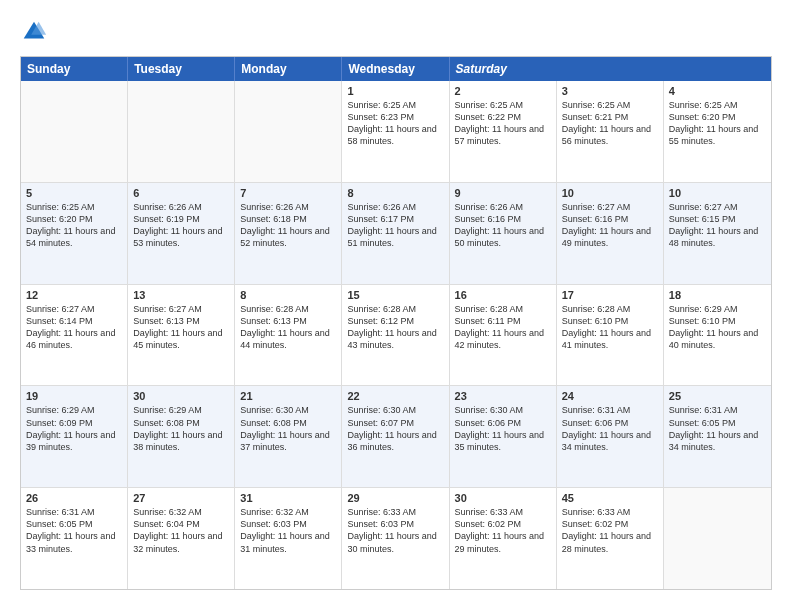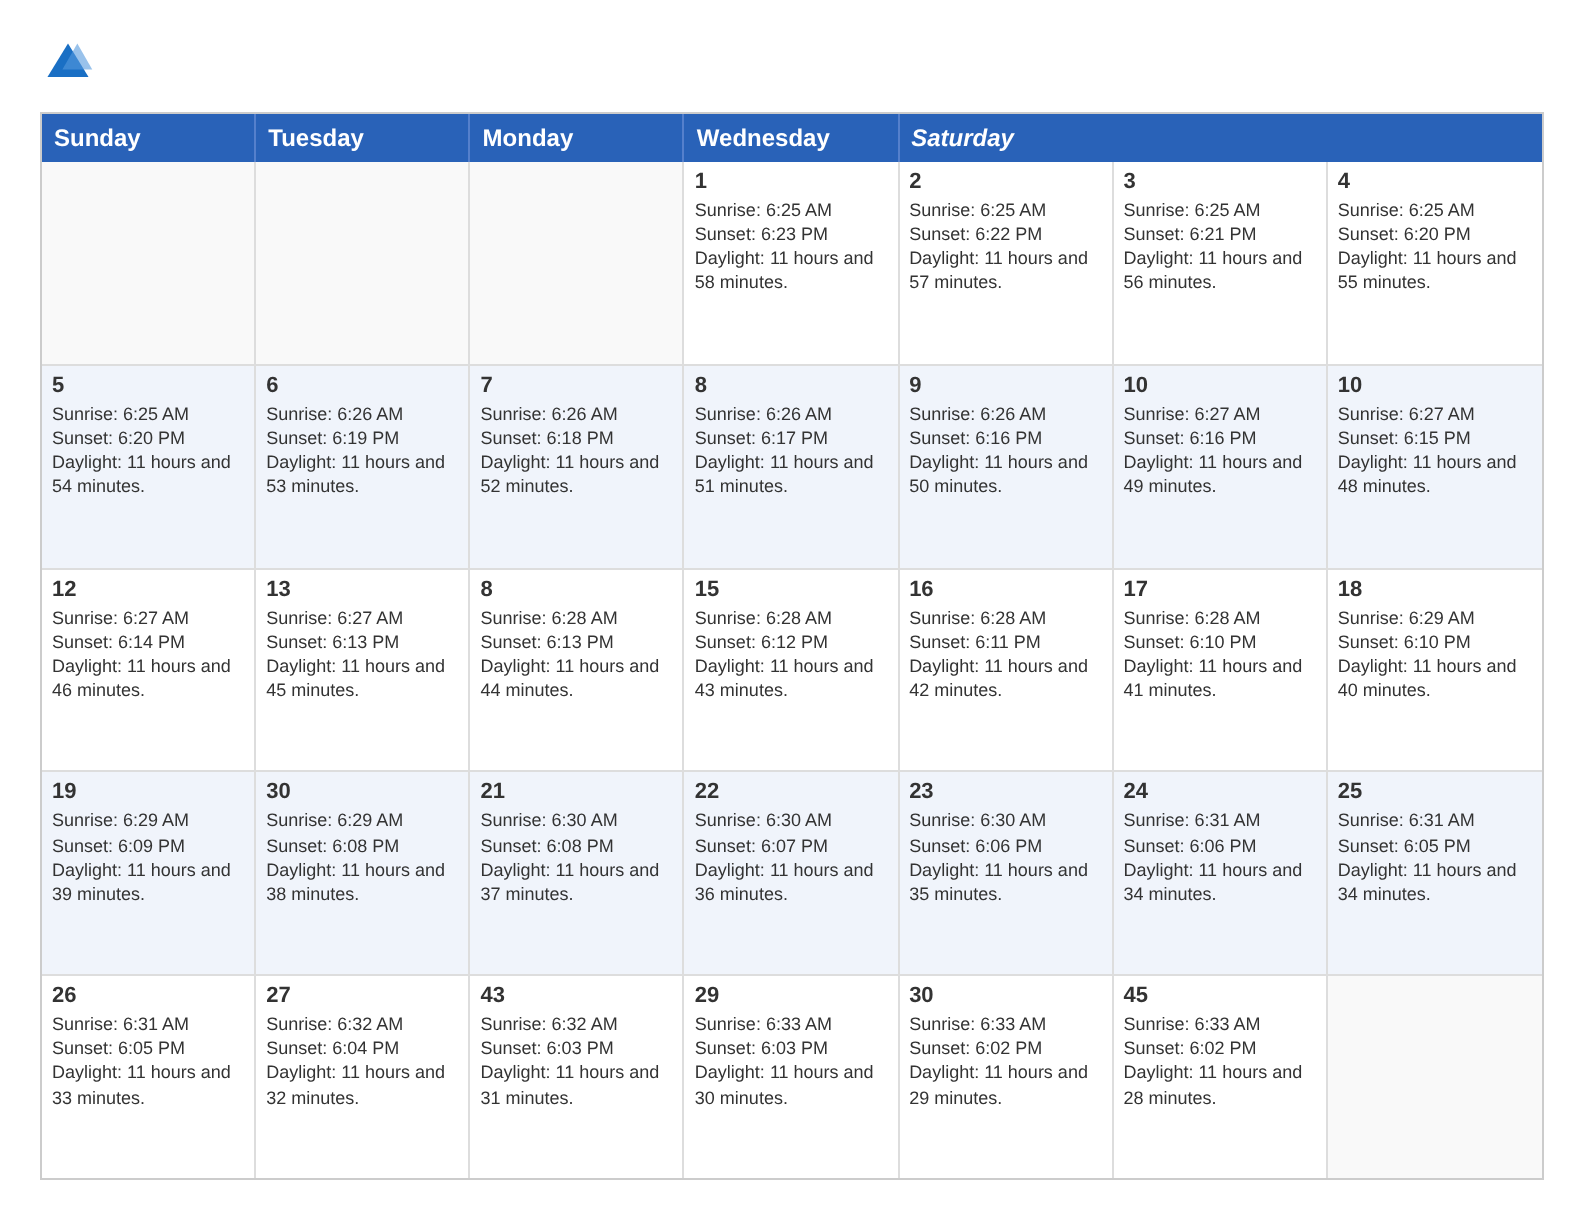--- a/index.html
+++ b/index.html
@@ -316,21 +316,21 @@
 Sunset: 6:05 PM
 Daylight: 11 hours and 33 minutes.</div>
           </div>
           <div class="cal-cell">
             <span class="day-num">27</span>
             <div class="cell-info" style="white-space: pre-line;">Sunrise: 6:32 AM
 Sunset: 6:04 PM
 Daylight: 11 hours and 32 minutes.</div>
           </div>
           <div class="cal-cell">
-            <span class="day-num">43</span>
+            <span class="day-num">31</span>
             <div class="cell-info" style="white-space: pre-line;">Sunrise: 6:32 AM
 Sunset: 6:03 PM
 Daylight: 11 hours and 31 minutes.</div>
           </div>
           <div class="cal-cell">
             <span class="day-num">29</span>
             <div class="cell-info" style="white-space: pre-line;">Sunrise: 6:33 AM
 Sunset: 6:03 PM
 Daylight: 11 hours and 30 minutes.</div>
           </div>

